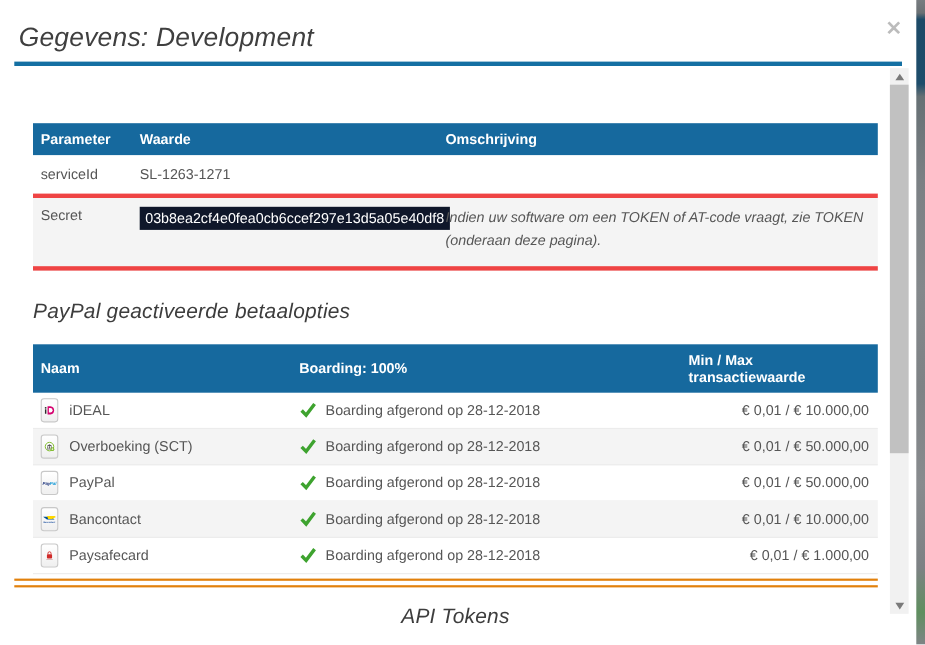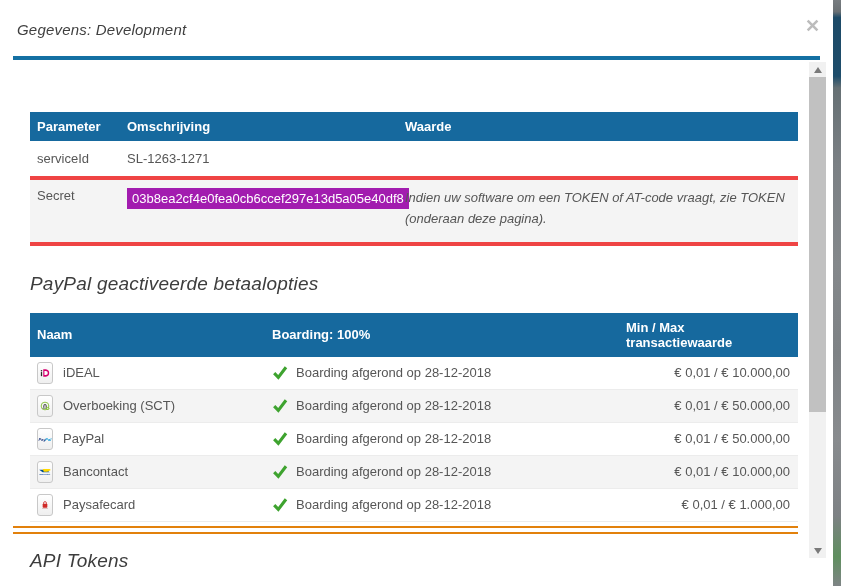--- a/index.html
+++ b/index.html
@@ -6,21 +6,21 @@
   html,body { margin:0; padding:0; }
   body {
     width:841px; height:586px; position:relative; overflow:hidden;
     background:#ffffff;
     font-family:"Liberation Sans", sans-serif;
   }
 
   
   .modal-title {
     position:absolute; left:17px; top:21px;
-    font-style:italic; font-size:15px; color:#3f3f3f; letter-spacing:.2px;
+    font-style:italic; font-size:24px; color:#3f3f3f; letter-spacing:.2px;
   }
   .close-btn {
     position:absolute; right:21px; top:17px;
     font-size:18px; font-weight:bold; color:#bcbcbc; cursor:pointer; line-height:1;
   }
   .blue-divider {
     position:absolute; left:13px; top:56px; width:807px; height:4px; background:#1470a3;
   }
 
   
@@ -31,21 +31,21 @@
   .t2-row  { grid-template-columns: 211px 330px 1fr; align-items:center;gap:24px; }
 
   .thead { background:#16699e; color:#ffffff; }
   .thead .cell { padding:7px 7px; font-size:13px; font-weight:bold; }
 
   .t1-body .cell { padding:10px 7px; font-size:13px; color:#565656; }
   .t1-body .t1-row.alt { background:#f4f4f4; }
   .t1-body .t1-row { border-bottom:4px solid #ef4444; }
   .t1-body .t1-row.secret-row .cell { padding-top:8px; padding-bottom:12px; }
   .secret-val {
-    display:inline-block; background:#a21caf; color:#ffffff;
+    display:inline-block; background:#0f172a; color:#ffffff;
     font-size:13px; padding:3px 5px; white-space:nowrap;
   }
   .omschrijving {
     font-style:italic; color:#9b9b9b; font-size:12.5px; line-height:1.6; padding-right:4px;
   }
 
   .h-section {
     margin:27px 0 0 0; font-size:19px; font-style:italic; font-weight:400;
     color:#3d3d3d; letter-spacing:.2px;
   }
@@ -62,21 +62,21 @@
   }
   .status-cell { display:flex; align-items:center; color:#707070; }
   .check { display:inline-flex; margin-right:8px; flex:0 0 auto; }
   .minmax-cell { text-align:right; color:#707070; padding-right:8px !important; }
 
   .sep-orange {
     margin-left:-17px; width:785px; margin-top:4px; height:8px;
     border-top:2px solid #e2810c; border-bottom:2px solid #e2810c;
   }
 
-  .h-api { margin-top:16px; }
+  .h-api { margin-top:16px;text-align:center; }
   .blue-stub { margin-top:17px; height:10px; background:#16699e; }
 
   
   .scrollbar {
     position:absolute; top:62px; right:15px; width:17px; height:496px;
     background:#f1f1f1;
   }
   .sb-btn { position:absolute; left:0; right:0; height:15px; display:flex; align-items:center; justify-content:center; }
   .sb-btn.up { top:0; } .sb-btn.down { bottom:0; }
   .tri-up  { width:0; height:0; border-left:4px solid transparent; border-right:4px solid transparent; border-bottom:6px solid #7a7a7a; }
@@ -98,22 +98,22 @@
 
 <div class="modal-title">Gegevens: Development</div>
 <div class="close-btn">✕</div>
 <div class="blue-divider"></div>
 
 <div class="content">
 
   <div>
     <div class="grid-row t1-row thead">
       <div class="cell">Parameter</div>
+      <div class="cell">Waarde</div>
       <div class="cell">Omschrijving</div>
-      <div class="cell">Waarde</div>
     </div>
     <div class="t1-body">
       <div class="grid-row t1-row">
         <div class="cell">serviceId</div>
         <div class="cell">SL-1263-1271</div>
         <div class="cell omschrijving"></div>
       </div>
       <div class="grid-row t1-row alt secret-row">
         <div class="cell">Secret</div>
         <div class="cell">

